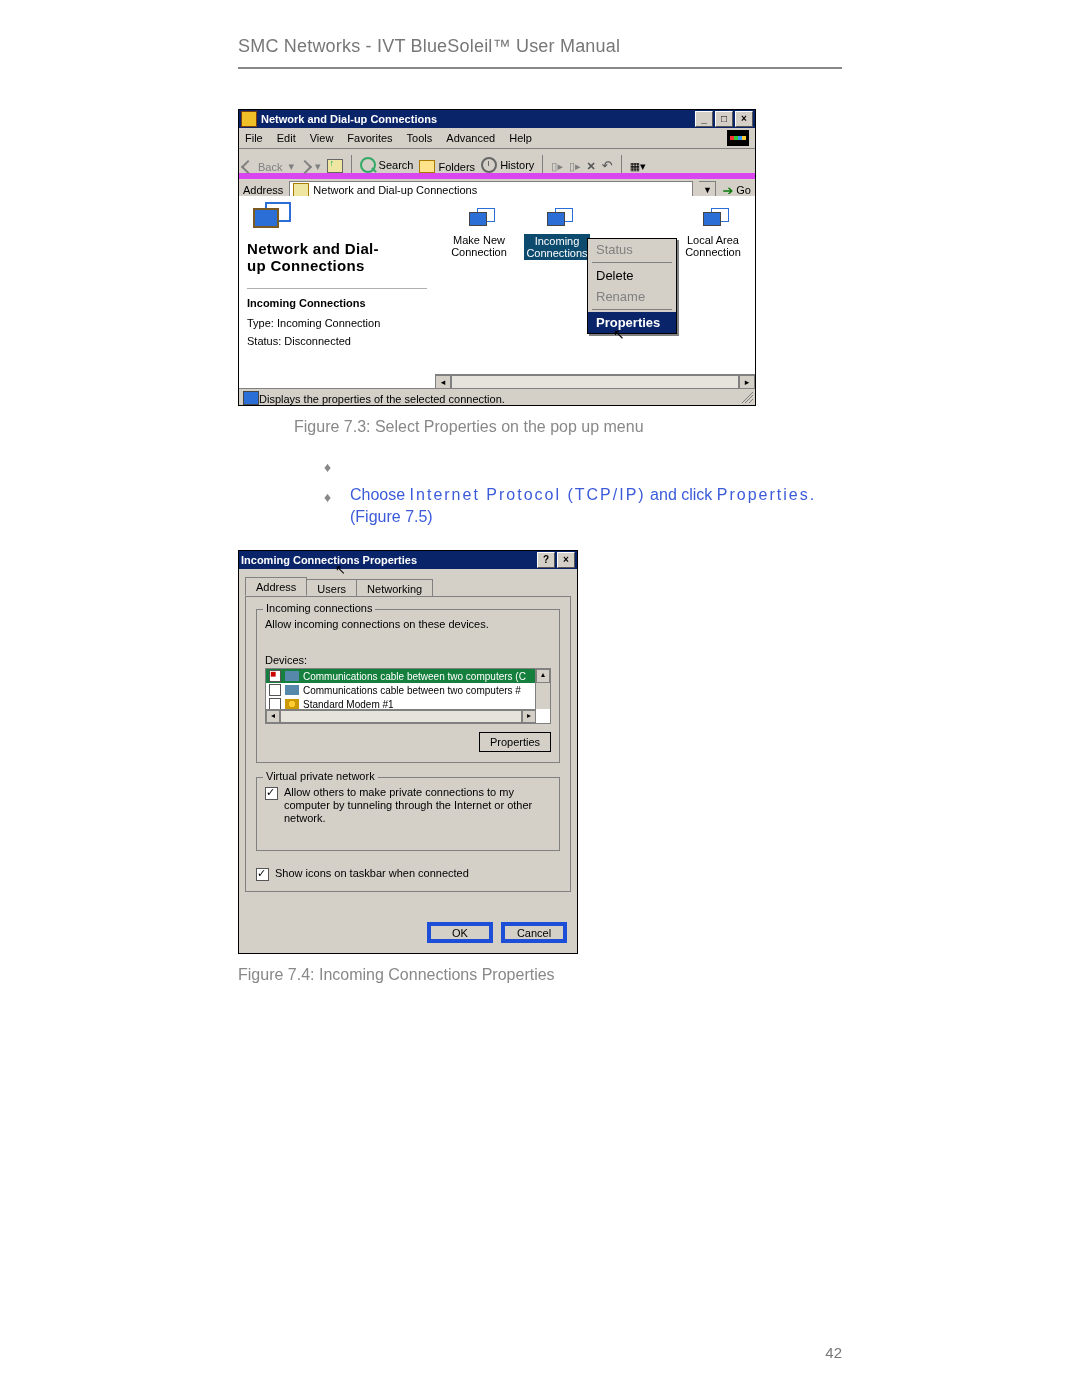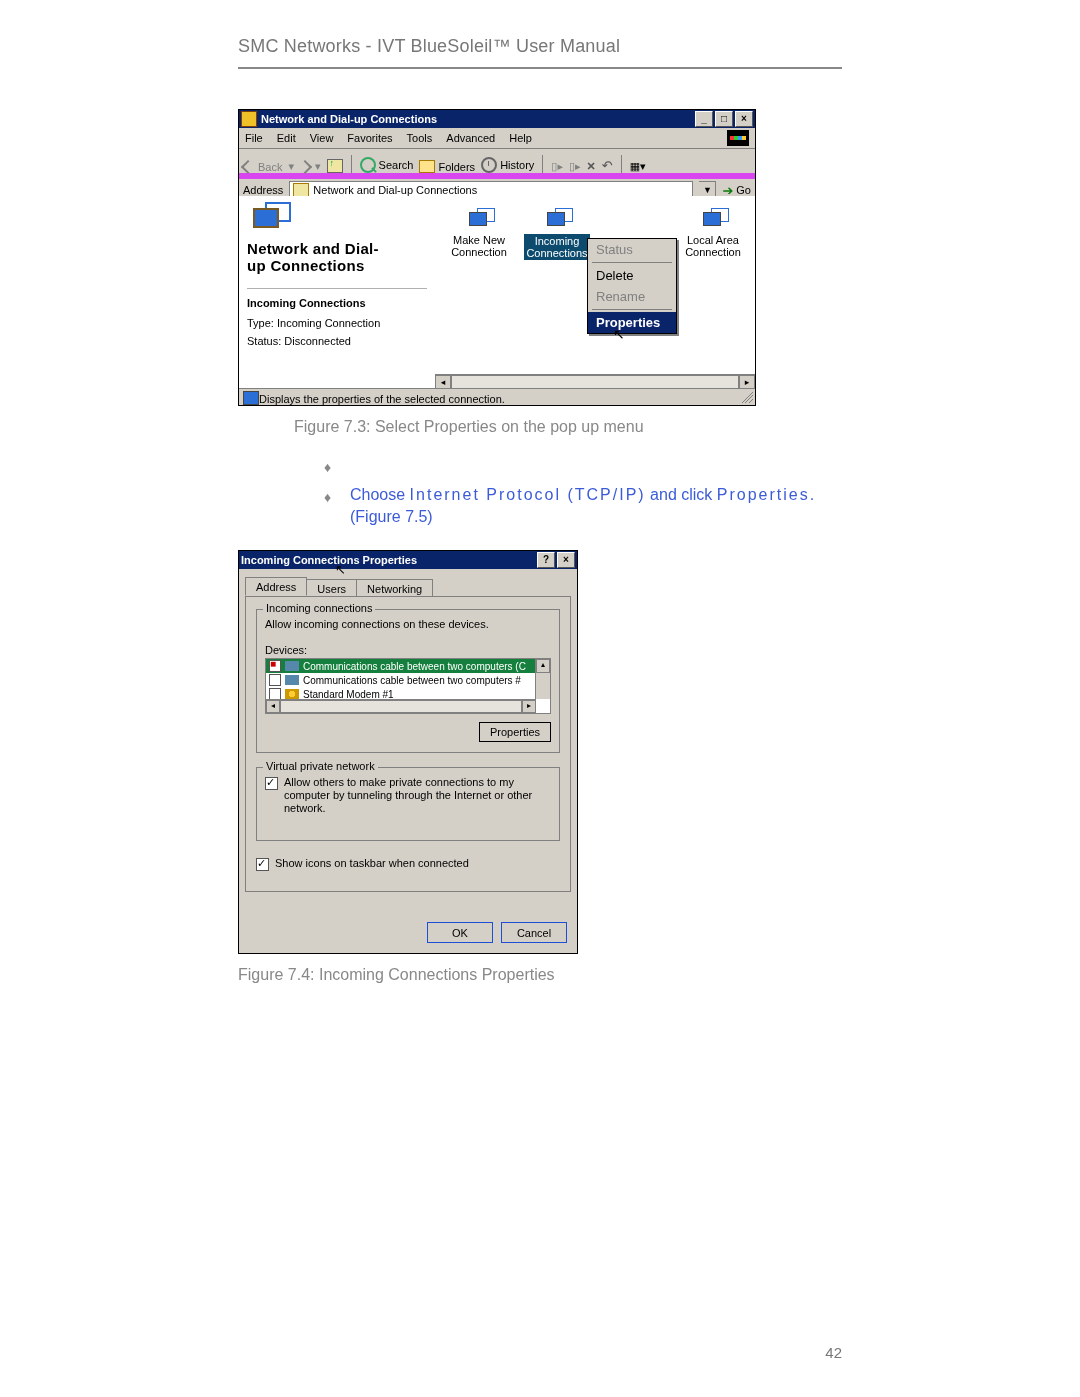--- a/index.html
+++ b/index.html
@@ -125,21 +125,21 @@
 .devlist .vscroll{position:absolute;right:0;top:0;width:14px;bottom:14px;background:#d4d0c8;border-left:1px solid #808080}
 .devlist .vscroll .ar{height:12px;border:1px solid #808080;font-size:8px;text-align:center;line-height:10px}
 .devlist .hscr{position:absolute;left:0;right:14px;bottom:0;height:13px;background:#d4d0c8;border-top:1px solid #808080;display:flex}
 .devlist .hscr .ar{width:12px;border:1px solid #808080;font-size:8px;text-align:center;line-height:10px}
 .devlist .hscr .tr{flex:1;background:#e6e3dc;border:1px solid #808080}
 .propsbtn{width:72px;height:20px;margin:8px 0 0 auto;display:block;border:1px solid #000;background:#d4d0c8;font-size:11px;font-family:inherit}
 .chkline{display:flex;align-items:flex-start;gap:6px;font-size:11px;line-height:13px}
 .chkline .chk{width:11px;height:11px;border:1px solid #555;margin-top:1px;flex:0 0 11px;background:#fff;position:relative}
 .chkline .chk.on::after{content:"✓";position:absolute;left:0;top:-2px;font-size:11px}
 .dlg-btns{position:absolute;right:10px;bottom:10px;display:flex;gap:8px}
-.dlg-btns button{width:66px;height:21px;border:1px solid #1d4ed8;background:#d4d0c8;font-size:11px;font-family:inherit}
+.dlg-btns button{width:66px;height:21px;border:4px solid #1d4ed8;background:#d4d0c8;font-size:11px;font-family:inherit}
 .dlg .cursor2{position:absolute;font-size:13px;color:#000}
 </style>
 </head>
 <body>
 
 <div class="page">
   <div class="header-title">SMC Networks - IVT BlueSoleil™ User Manual</div>
   <div class="hr"></div>
 
   <div class="figure">
@@ -296,21 +296,21 @@
     <div class="tabs">
       <div class="tab active">Address</div>
       <div class="tab inactive">Users</div>
       <div class="tab inactive">Networking</div>
       <span class="cursor2" style="left:96px;top:11px">↖</span>
     </div>
 
     <div class="tabbody">
       <div class="group">
         <span class="gl">Incoming connections</span>
-        <div style="font-size:11px;margin-bottom:14px">Allow incoming connections on these devices.</div>
+        <div style="font-size:11px;margin-bottom:24px">Allow incoming connections on these devices.</div>
         <div style="font-size:11px;margin-bottom:2px">Devices:</div>
 
         <div class="devlist">
           <div class="devrow sel">
             <span class="chk on"></span>
             <span class="dic cable"></span>
             <span>Communications cable between two computers (C</span>
           </div>
           <div class="devrow">
             <span class="chk"></span>

